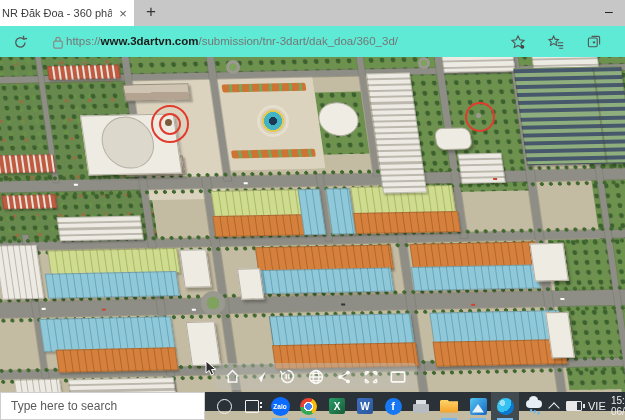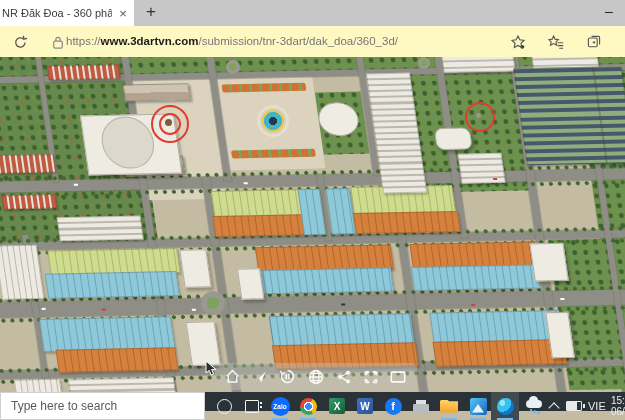--- a/index.html
+++ b/index.html
@@ -6,21 +6,21 @@
   body{font-family:"Liberation Sans",sans-serif;-webkit-font-smoothing:antialiased;}
   #screen{position:relative;width:625px;height:420px;overflow:hidden;background:#c3bba2;}
 
   
   #tabbar{position:absolute;left:0;top:0;width:625px;height:26px;background:#c7c7c7;}
   #tab{position:absolute;left:0;top:0;width:134px;height:26px;background:#fff;display:flex;align-items:center;}
   #tab .title{flex:1;font-size:11px;color:#3c3c3c;white-space:nowrap;overflow:hidden;padding-left:2px;}
   #tab .close{width:22px;text-align:center;font-size:13px;color:#555;cursor:default;}
   #newtab{position:absolute;left:138px;top:0;width:26px;height:26px;text-align:center;line-height:24px;font-size:17px;color:#333;}
   #winmin{position:absolute;left:594px;top:0;width:30px;height:26px;text-align:center;line-height:22px;font-size:14px;color:#222;}
-  #addrbar{position:absolute;left:0;top:26px;width:625px;height:31px;background:#fef9c3;border-bottom:5px solid #0f766e;}
+  #addrbar{position:absolute;left:0;top:26px;width:625px;height:31px;background:#5eead4;border-bottom:5px solid #0f766e;}
   .abicon{position:absolute;top:4px;width:24px;height:24px;display:flex;align-items:center;justify-content:center;}
   #urltext{position:absolute;left:66px;top:0;height:31px;line-height:31px;font-size:11.5px;color:#767676;white-space:nowrap;}
   #urltext .host{color:#1b1b1b;font-weight:bold;}
 
   
   #map{position:absolute;left:0;top:57px;width:625px;height:335px;overflow:hidden;background:var(--ground,#c3bba2);}
   #persp{position:absolute;left:0;top:0;width:625px;height:335px;transform:skewX(7deg) rotate(-1.2deg);transform-origin:312px 170px;}
   #flat{position:absolute;left:0;top:0;width:625px;height:335px;}
   .grove{position:absolute;background-color:#6e9150;background-image:
      radial-gradient(circle at 3px 3px,#3c612f 2.2px,rgba(0,0,0,0) 2.7px),

